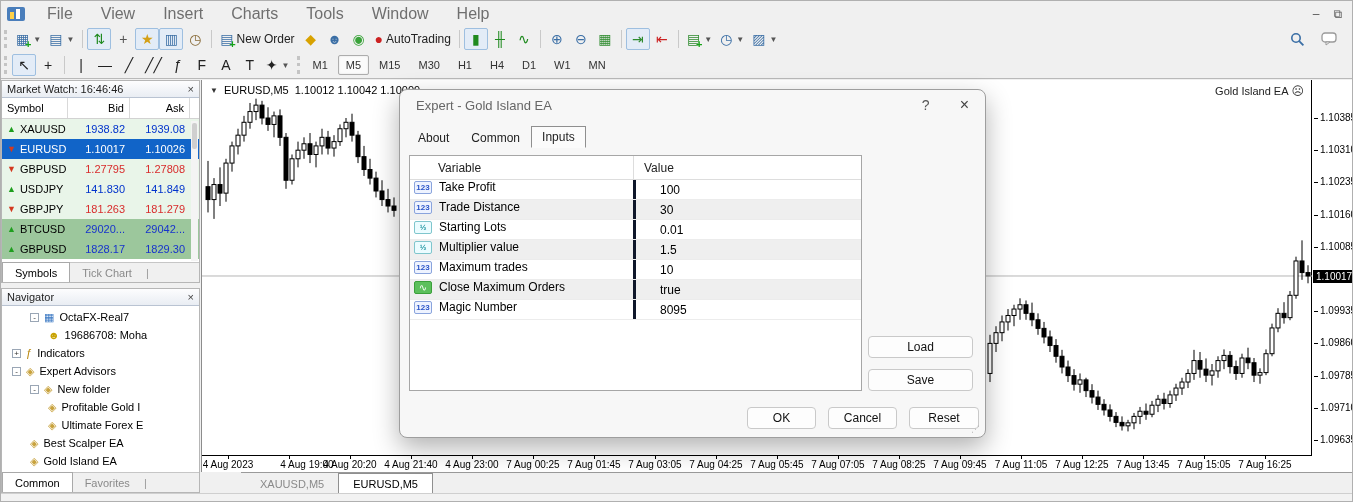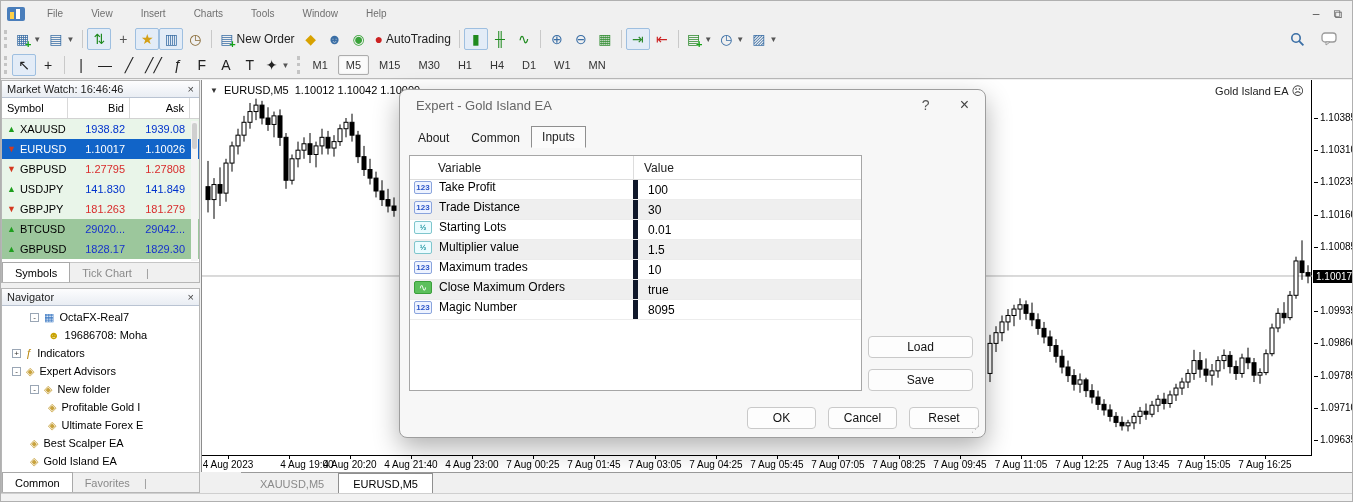--- a/index.html
+++ b/index.html
@@ -7,21 +7,21 @@
   #app{
     position:relative; width:1353px; height:502px; overflow:hidden;
     font-family:"Liberation Sans", sans-serif; font-size:11px; color:#000;
     background:#f0f0f0; border:1px solid #b0b0b0;
   }
   
   .menubar{position:absolute;left:0;top:0;width:100%;height:25px;display:flex;align-items:center;background:#f0f0f0;}
   .mt-logo{width:18px;height:14px;margin:0 8px 0 6px;background:#4a7ebb;border-radius:2px;position:relative;flex:0 0 auto;}
   .mt-logo::after{content:"";position:absolute;left:3px;bottom:2px;width:4px;height:7px;background:#ffd24a;}
   .mt-logo::before{content:"";position:absolute;left:9px;bottom:2px;width:4px;height:10px;background:#fff;}
-  .menu-item{padding:4px 14px;color:#6f6f6f;font-size:10px;cursor:default;}
+  .menu-item{padding:4px 14px;color:#6f6f6f;font-size:16px;cursor:default;}
   .win-btns{margin-left:auto;display:flex;gap:14px;padding-right:10px;color:#555;font-size:12px;}
   .toolbar{position:absolute;left:0;width:100%;height:26px;display:flex;align-items:center;background:#f0f0f0;}
   .tb2{top:25px;} .tb3{top:51px;border-bottom:1px solid #b9b9b9;height:27px;}
   .tb-sep{width:1px;height:18px;background:#c9c9c9;margin:0 4px;flex:0 0 auto;}
   .grip{width:5px;height:18px;margin:0 3px;border-left:3px dotted #c4c4c4;flex:0 0 auto;}
   .tb-btn{height:22px;min-width:24px;display:flex;align-items:center;justify-content:center;gap:3px;
     border:1px solid transparent;border-radius:2px;padding:0 3px;position:relative;cursor:default;flex:0 0 auto;}
   .tb-btn.pressed{background:#e3ecf7;border-color:#9ebfe0;}
   .tb-btn .glyph{font-size:14px;line-height:1;}
   .tb-btn .lbl{font-size:12px;color:#222;}
@@ -82,21 +82,21 @@
   .dlg-close{font-size:16px;color:#444;}
   .dlg-tabs{position:absolute;left:7px;top:36px;display:flex;align-items:flex-end;height:22px;}
   .dtab{height:20px;padding:0 10px;display:flex;align-items:center;font-size:12px;color:#222;border:1px solid transparent;}
   .dtab.active{background:#fbfbfb;border-color:#8f8f8f;border-bottom-color:#fbfbfb;height:22px;position:relative;z-index:2;}
   .dlg-table{position:absolute;left:9px;top:65px;width:453px;height:236px;background:#fff;border:1px solid #a6a6a6;overflow:hidden;}
   .dt-head{display:flex;height:24px;align-items:center;border-bottom:1px solid #ddd;font-size:12px;color:#222;}
   .dt-col1{width:223px;padding-left:28px;} .dt-col2{flex:1;padding-left:10px;border-left:1px solid #ddd;height:100%;display:flex;align-items:center;}
   .dt-row{display:flex;height:20px;align-items:flex-start;font-size:12px;border-bottom:1px solid #ececec;}
   .dt-row.alt{background:#efefef;}
   .dt-var{width:223px;display:flex;align-items:center;gap:7px;padding-left:4px;}
-  .dt-val{flex:1;padding-left:10px;border-left:5px solid #0f172a;height:100%;display:flex;align-items:center;}
+  .dt-val{flex:1;padding-left:24px;border-left:3px solid #0f172a;height:100%;display:flex;align-items:center;}
   .ri{width:18px;height:13px;border-radius:2px;font-size:8px;display:flex;align-items:center;justify-content:center;flex:0 0 auto;border:1px solid;}
   .ri-int{color:#2b55c8;border-color:#8aa4dd;background:#eef3ff;font-weight:bold;}
   .ri-double{color:#18929e;border-color:#7fc6cd;background:#ebfcff;font-weight:bold;}
   .ri-bool{color:#fff;border-color:#3aa03a;background:#5cc05c;font-size:10px;}
   .btn{position:absolute;background:#fdfdfd;border:1px solid #c9c9c9;border-radius:4px;font-size:12px;color:#111;display:flex;align-items:center;justify-content:center;cursor:default;}
   #btn-load{left:468px;top:246px;width:105px;height:22px;}
   #btn-save{left:468px;top:279px;width:105px;height:22px;}
   #btn-ok{left:347px;top:317px;width:69px;height:22px;}
   #btn-cancel{left:428px;top:317px;width:69px;height:22px;}
   #btn-reset{left:509px;top:317px;width:70px;height:22px;}

